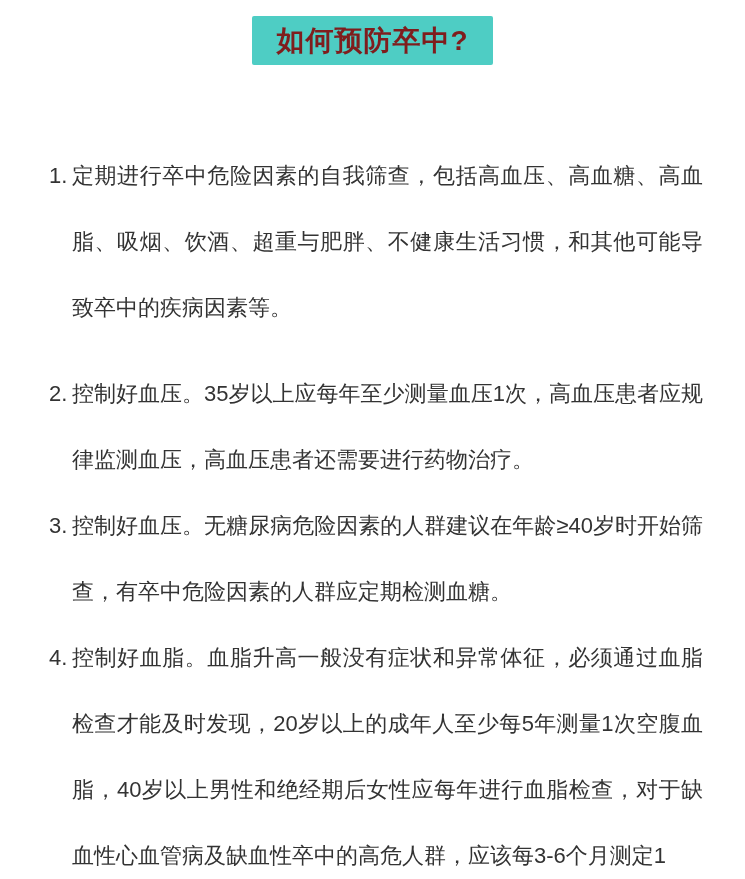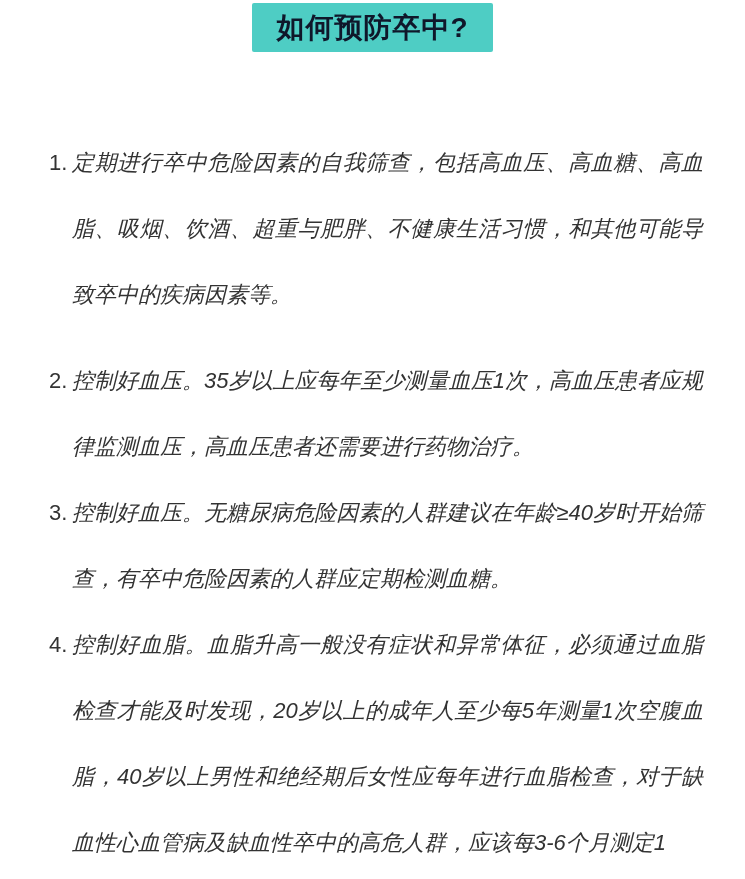--- a/index.html
+++ b/index.html
@@ -16,23 +16,23 @@
       position: relative;
       width: 745px;
       height: 879px;
       background: #ffffff;
     }
 
     .title-badge {
       display: block;
       width: -moz-fit-content;
       width: fit-content;
-      margin: 3px auto 0 auto;
+      margin: 16px auto 0 auto;
       background: #4ECDC4;
-      color: #0f172a;
+      color: #7f1d1d;
       font-size: 28px;
       font-weight: bold;
       line-height: 49px;
       padding: 0 24px;
       border-radius: 2px;
       letter-spacing: 1px;
       text-align: center;
     }
 
     .content-list {
@@ -59,21 +59,20 @@
       width: 23px;
       text-align: left;
       color: #333333;
     }
 
     .item-text {
       flex: 1 1 auto;
       text-align: justify;
       text-justify: inter-character;
       color: #333333;
-      font-style: italic;
     }
   </style>
 </head>
 <body>
 
 <div class="page">
 
   <div class="title-badge">
     <span>如何预防卒中?</span>
   </div>

